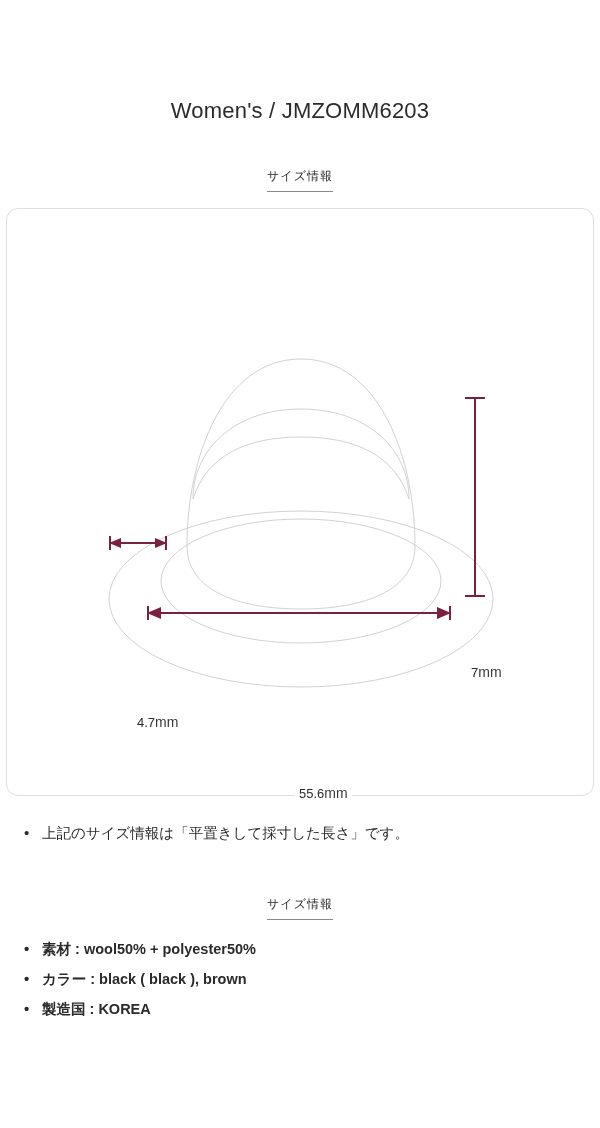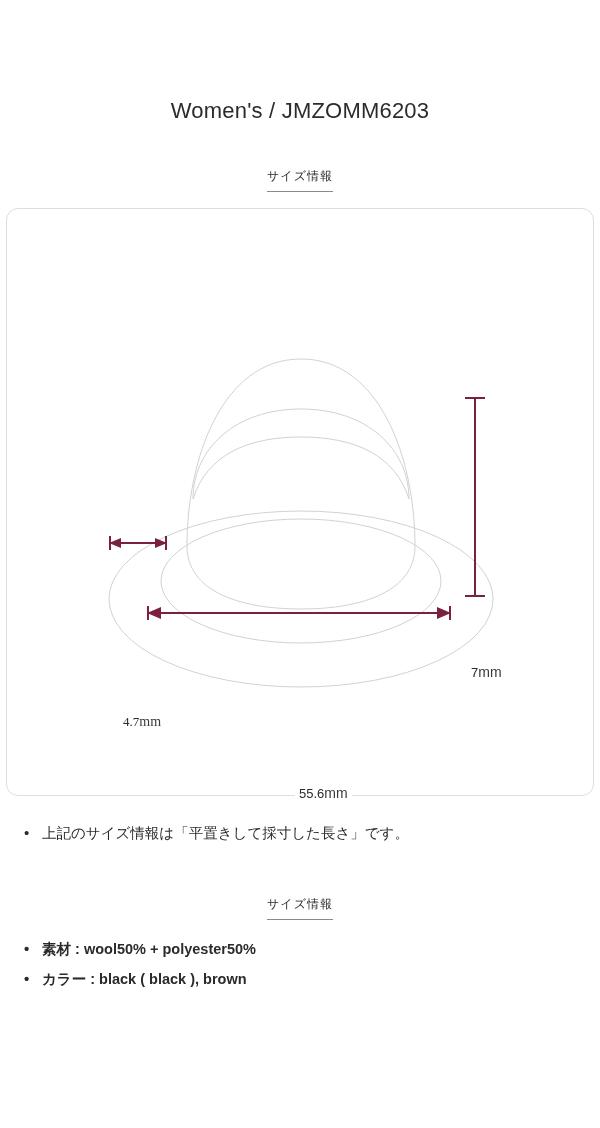--- a/index.html
+++ b/index.html
@@ -157,21 +157,21 @@
         <line x1="443" y1="397" x2="443" y2="411"></line>
       </g>
       <g fill="#7a2040">
         <polygon points="102,334 114,329 114,339"></polygon>
         <polygon points="160,334 148,329 148,339"></polygon>
         <polygon points="140,404 154,398 154,410"></polygon>
         <polygon points="444,404 430,398 430,410"></polygon>
       </g>
     </svg>
 
-    <div class="dim-label" style="left:112px; top:504px;font-family:Liberation Serif, serif;">
+    <div class="dim-label" style="left:126px; top:504px;">
       <span>4.7</span><span class="unit">mm</span>
     </div>
 
     <div class="dim-label" style="left:460px; top:454px;">
       <span>7</span><span class="unit">mm</span>
     </div>
 
     <div class="dim-label" style="left:288px; top:575px;">
       <span>55.6</span><span class="unit">mm</span>
     </div>
@@ -181,15 +181,16 @@
     <li>上記のサイズ情報は「平置きして採寸した長さ」です。</li>
   </ul>
 
   <div class="spec-heading-wrap">
     <span class="section-heading">サイズ情報</span>
   </div>
 
   <ul class="specs">
     <li>素材 : wool50% + polyester50%</li>
     <li>カラー : black ( black ),  brown</li>
+    <li>製造国 : KOREA</li>
   </ul>
 
 </div>
 
 </body></html>

